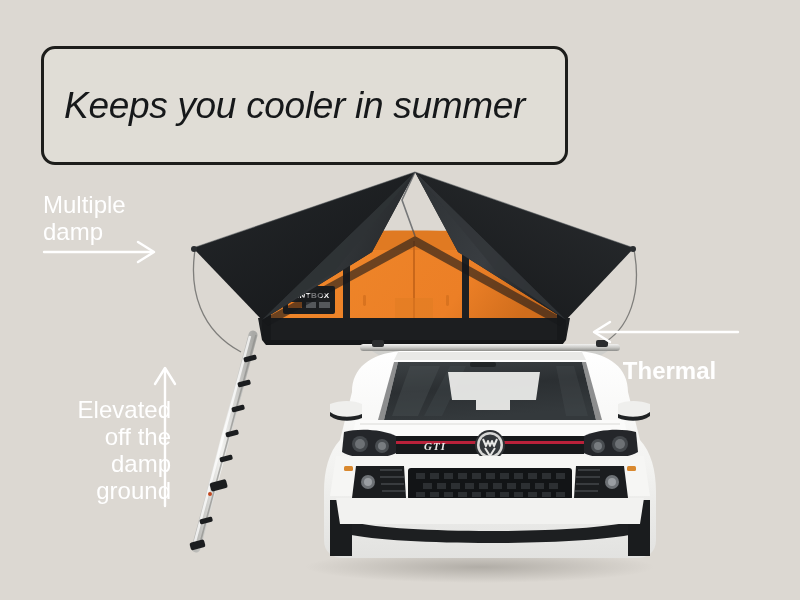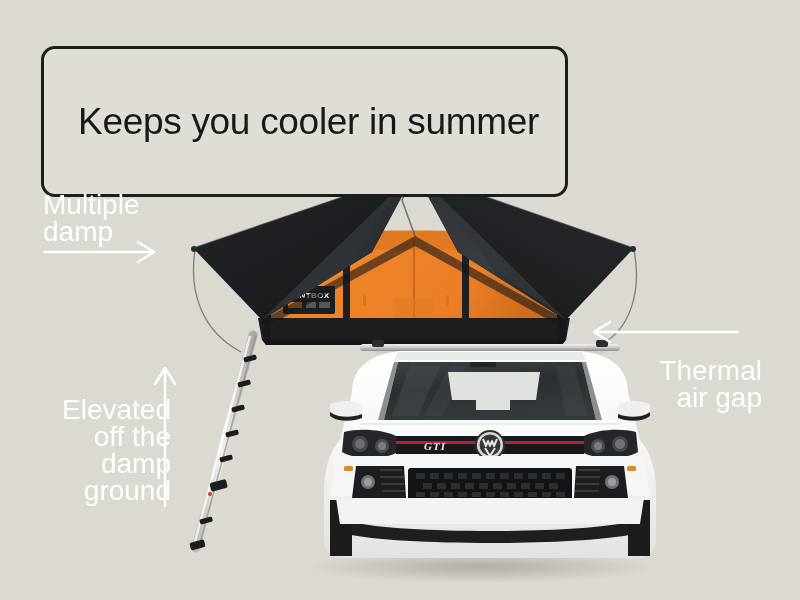--- a/index.html
+++ b/index.html
@@ -6,41 +6,42 @@
   body{
     width:800px;height:600px;overflow:hidden;
     background:#dcd8d2;
     font-family:"Liberation Sans", sans-serif;
     position:relative;
   }
   #stage{position:absolute;inset:0;width:800px;height:600px;overflow:hidden;}
 
   
   .headline-box{
-    position:absolute;left:41px;top:46px;width:527px;height:151px;
+    position:absolute;left:41px;top:46px;width:527px;height:119px;
     box-sizing:border-box;
     background:#e0ddd6;
     border:3px solid #1d1d1b;
     border-radius:14px;
     display:flex;flex-direction:column;justify-content:center;
-    padding:0 34px;
+    padding:0 20px;
+    font-style:italic;
   }
   .headline-line{
     color:#16181a;
     font-size:37px;
     line-height:43px;
     letter-spacing:-0.3px;
     white-space:nowrap;
   }
 
   
-  .anno{position:absolute;color:#ffffff;font-size:28px;line-height:27px;}
+  .anno{position:absolute;color:#ffffff;font-size:24px;line-height:27px;}
   .anno.vents{left:43px;top:191px;text-align:left;}
   .anno.elevated{left:20px;top:396px;width:151px;text-align:right;}
-  .anno.thermal{left:625px;top:357px;width:137px;text-align:right;}
+  .anno.thermal{left:601px;top:357px;width:137px;text-align:center;font-weight:bold;}
 
   .arrow{position:absolute;}
   .arrow svg{display:block;overflow:visible;}
 
   
   .scene{position:absolute;left:0;top:0;width:800px;height:600px;}
   .scene svg{display:block;}
 </style>
 </head>
 <body>
@@ -353,16 +354,15 @@
   </div>
 
   <div class="arrow" style="left:590px;top:320px;">
     <svg width="150" height="24" viewBox="0 0 150 24" xmlns="http://www.w3.org/2000/svg">
       <path d="M148,12 L6,12" stroke="#ffffff" stroke-width="2.4" fill="none" stroke-linecap="round"></path>
       <path d="M20,2 L4,12 L20,22" stroke="#ffffff" stroke-width="2.4" fill="none" stroke-linecap="round" stroke-linejoin="round"></path>
     </svg>
   </div>
   <div class="anno thermal">
     <div>Thermal</div>
-    <div>air gap</div>
   </div>
 
 </div>
 
 </body></html>

